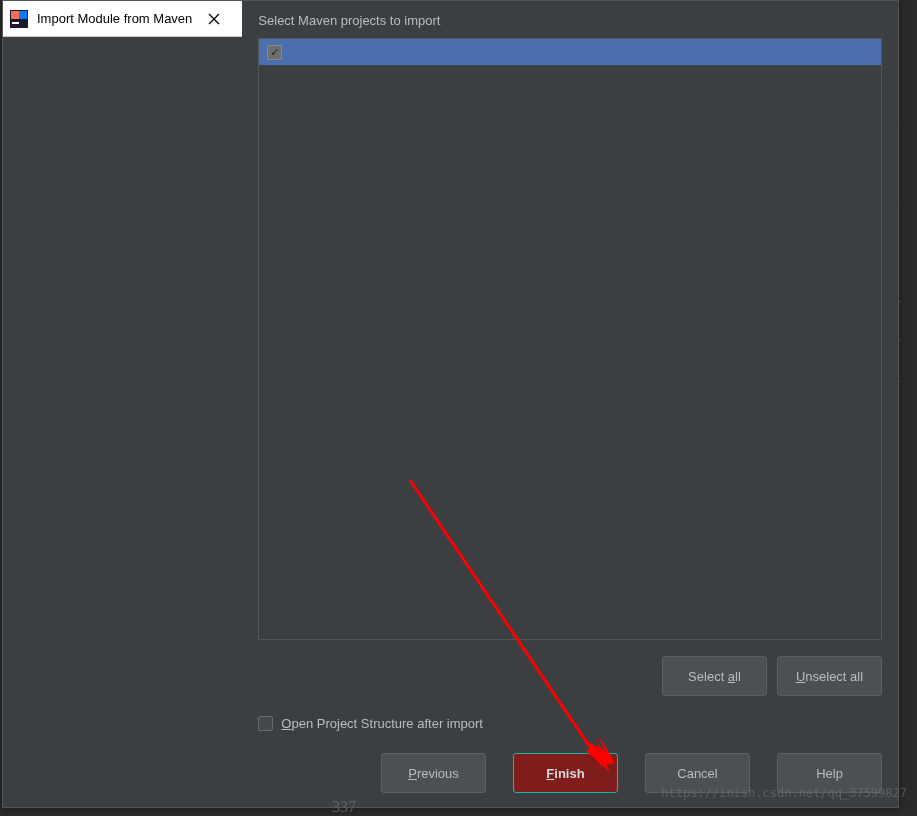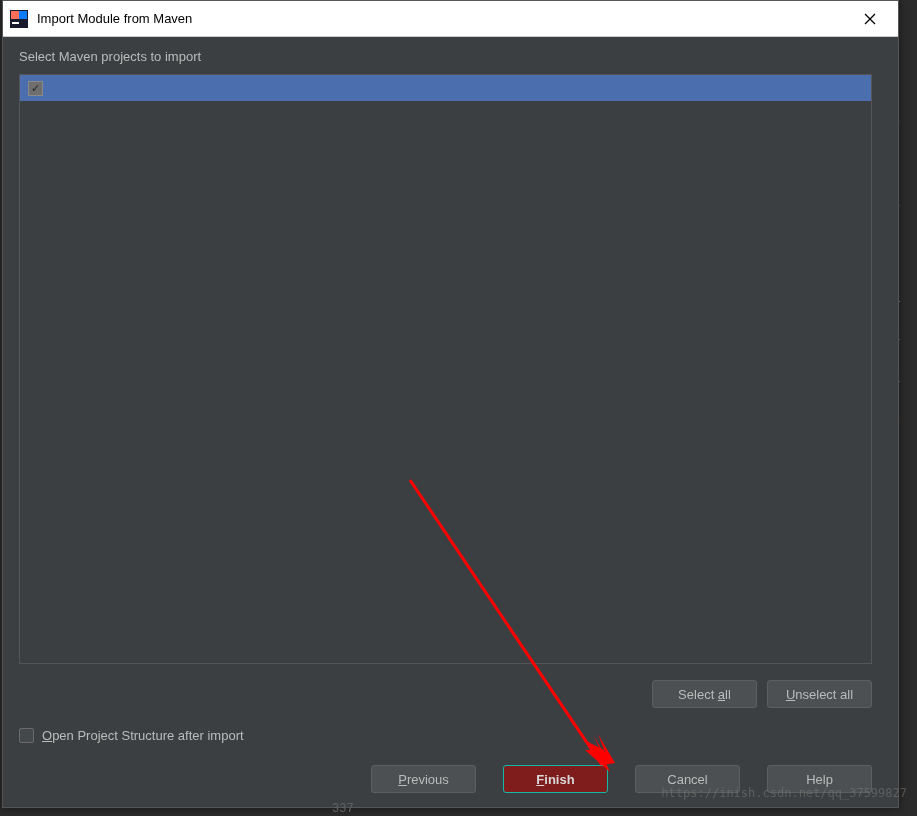--- a/index.html
+++ b/index.html
@@ -33,21 +33,20 @@
     .code-bg .orange { color: #cc7832; }
     .dialog {
       position: absolute;
       left: 2px;
       top: 0;
       width: 897px;
       height: 808px;
       background: #3c3f41;
       border: 1px solid #555;
       display: flex;
-      flex-direction: column;
       box-shadow: 0 0 8px rgba(0,0,0,0.5);
     }
     .titlebar {
       height: 36px;
       background: #fff;
       display: flex;
       align-items: center;
       padding: 0 6px;
       border-bottom: 1px solid #ccc;
     }
@@ -72,21 +71,21 @@
       justify-content: center;
       color: #000;
       font-size: 16px;
       cursor: pointer;
     }
     .dialog-body {
       flex: 1;
       display: flex;
       flex-direction: column;
       background: #3c3f41;
-      padding: 12px 26px 0 16px;
+      padding: 12px 16px 0 16px;
     }
     .prompt-label {
       color: #bbb;
       font-size: 13px;
       margin-bottom: 10px;
     }
     .project-list {
       flex: 1;
       background: #3c3f41;
       border: 1px solid #555;
@@ -121,21 +120,21 @@
       display: flex;
       justify-content: flex-end;
       gap: 10px;
       margin-top: 16px;
     }
     .btn {
       background: #4c5052;
       border: 1px solid #5e6060;
       color: #bbb;
       font-size: 13px;
-      height: 28px;
+      height: 40px;
       min-width: 105px;
       padding: 0 14px;
       cursor: pointer;
       display: flex;
       align-items: center;
       justify-content: center;
       border-radius: 3px;
     }
     .btn .ul { text-decoration: underline; }
     .options-row {
@@ -187,22 +186,22 @@
       font-family: Consolas, monospace;
       font-size: 12px;
       opacity: 0.55;
       pointer-events: none;
     }
     .linenum {
       position: absolute;
       left: 332px;
       bottom: 0;
       color: #606366;
-      font-family: Liberation Mono, monospace;
-      font-size: 12px;
+      font-family: Liberation Serif, serif;
+      font-size: 16px;
     }
   </style>
 </head>
 <body>
 
 <div class="code-bg">
   <span>Ap</span>
   <span>_c</span>
   <span>_y</span>
   <span class="orange">;</span>

